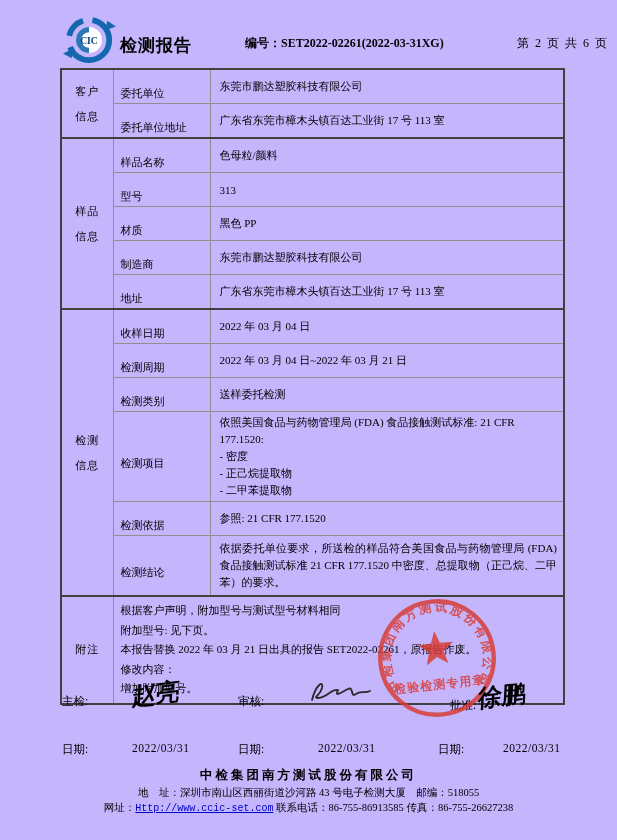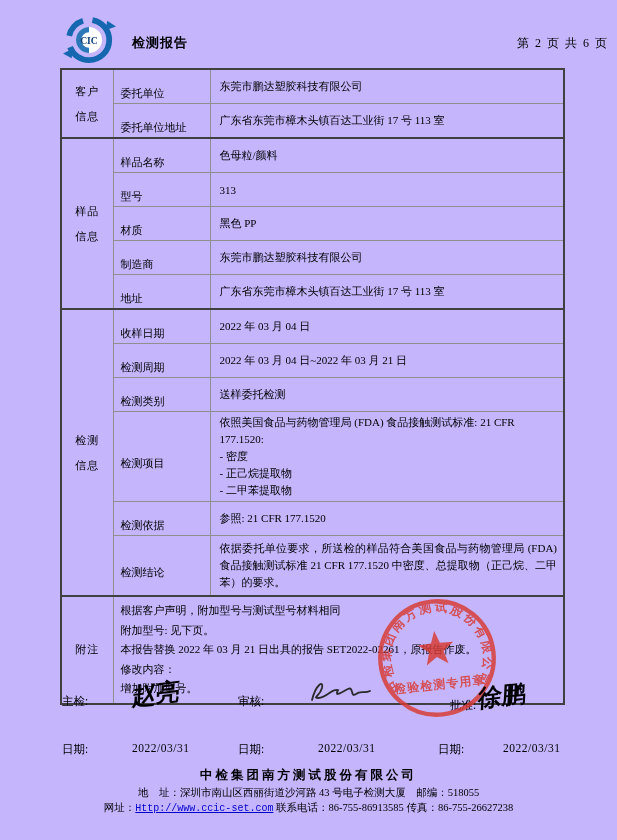--- a/index.html
+++ b/index.html
@@ -7,21 +7,21 @@
   body {
     width:617px; height:840px; position:relative;
     font-family:"Liberation Serif","DejaVu Serif",serif;
     color:#000; font-size:11px;
   }
   .page { position:absolute; inset:0; width:617px; height:840px; background:#c4b5fd; overflow:hidden; }
 
   
   .hdr { position:absolute; left:60px; top:12px; width:500px; height:58px; }
   .logo { position:absolute; left:0; top:2px; width:58px; height:52px; }
-  .hdr-title { position:absolute; left:72px; top:22px; font-weight:bold; font-size:13px; letter-spacing:1px; }
+  .hdr-title { position:absolute; left:60px; top:22px; font-weight:bold; font-size:17px; letter-spacing:1px; }
   .hdr-no { position:absolute; left:185px; top:23px; font-weight:bold; font-size:12px; white-space:nowrap; }
   .hdr-page { position:absolute; left:416px; top:23px; font-weight:normal; font-size:12px; letter-spacing:1.5px; white-space:nowrap;margin-left:41px; }
 
   
   table.report { position:absolute; left:60px; top:68px; width:503px; border-collapse:collapse; table-layout:fixed;border-radius:18px; }
   table.report { border:2px solid #404040; }
   table.report td { border:1px solid #8f8f8f; font-size:11px; vertical-align:middle; }
   td.cat { text-align:center; padding:0; }
   td.cat span { display:inline-block; width:2.2em; line-height:25px; letter-spacing:1px; }
   td.lbl { padding:16px 4px 2px 7px; }
@@ -60,20 +60,21 @@
   <div class="hdr">
     <svg class="logo" viewBox="0 0 60 54">
       <circle cx="30" cy="27" r="21" fill="none" stroke="#1568b0" stroke-width="6" stroke-dasharray="88 12 22 10" stroke-dashoffset="30"></circle>
       <polygon points="49,7 58,13 47,17" fill="#1568b0"></polygon>
       <polygon points="12,46 3,41 13,36" fill="#1568b0"></polygon>
       <circle cx="30" cy="27" r="13.5" fill="#ffffff"></circle>
       <path d="M 30 13.5 A 13.5 13.5 0 1 0 30 40.5 L 30 35 A 8 8 0 1 1 30 19 Z" fill="#1568b0" opacity="0.9"></path>
       <text x="30" y="31" text-anchor="middle" font-size="10" font-weight="bold" fill="#0d3f77" font-family="Liberation Serif, serif">CIC</text>
     </svg>
     <div class="hdr-title">检测报告</div>
+    <div class="hdr-no"><span>编号：</span><span>SET2022-02261(2022-03-31XG)</span></div>
     <div class="hdr-page">第 2 页 共 6 页</div>
   </div>
 
   <table class="report">
     <colgroup>
         <col style="width:52px">
         <col style="width:97px">
         <col style="width:354px">
       </colgroup>
     <tbody>

